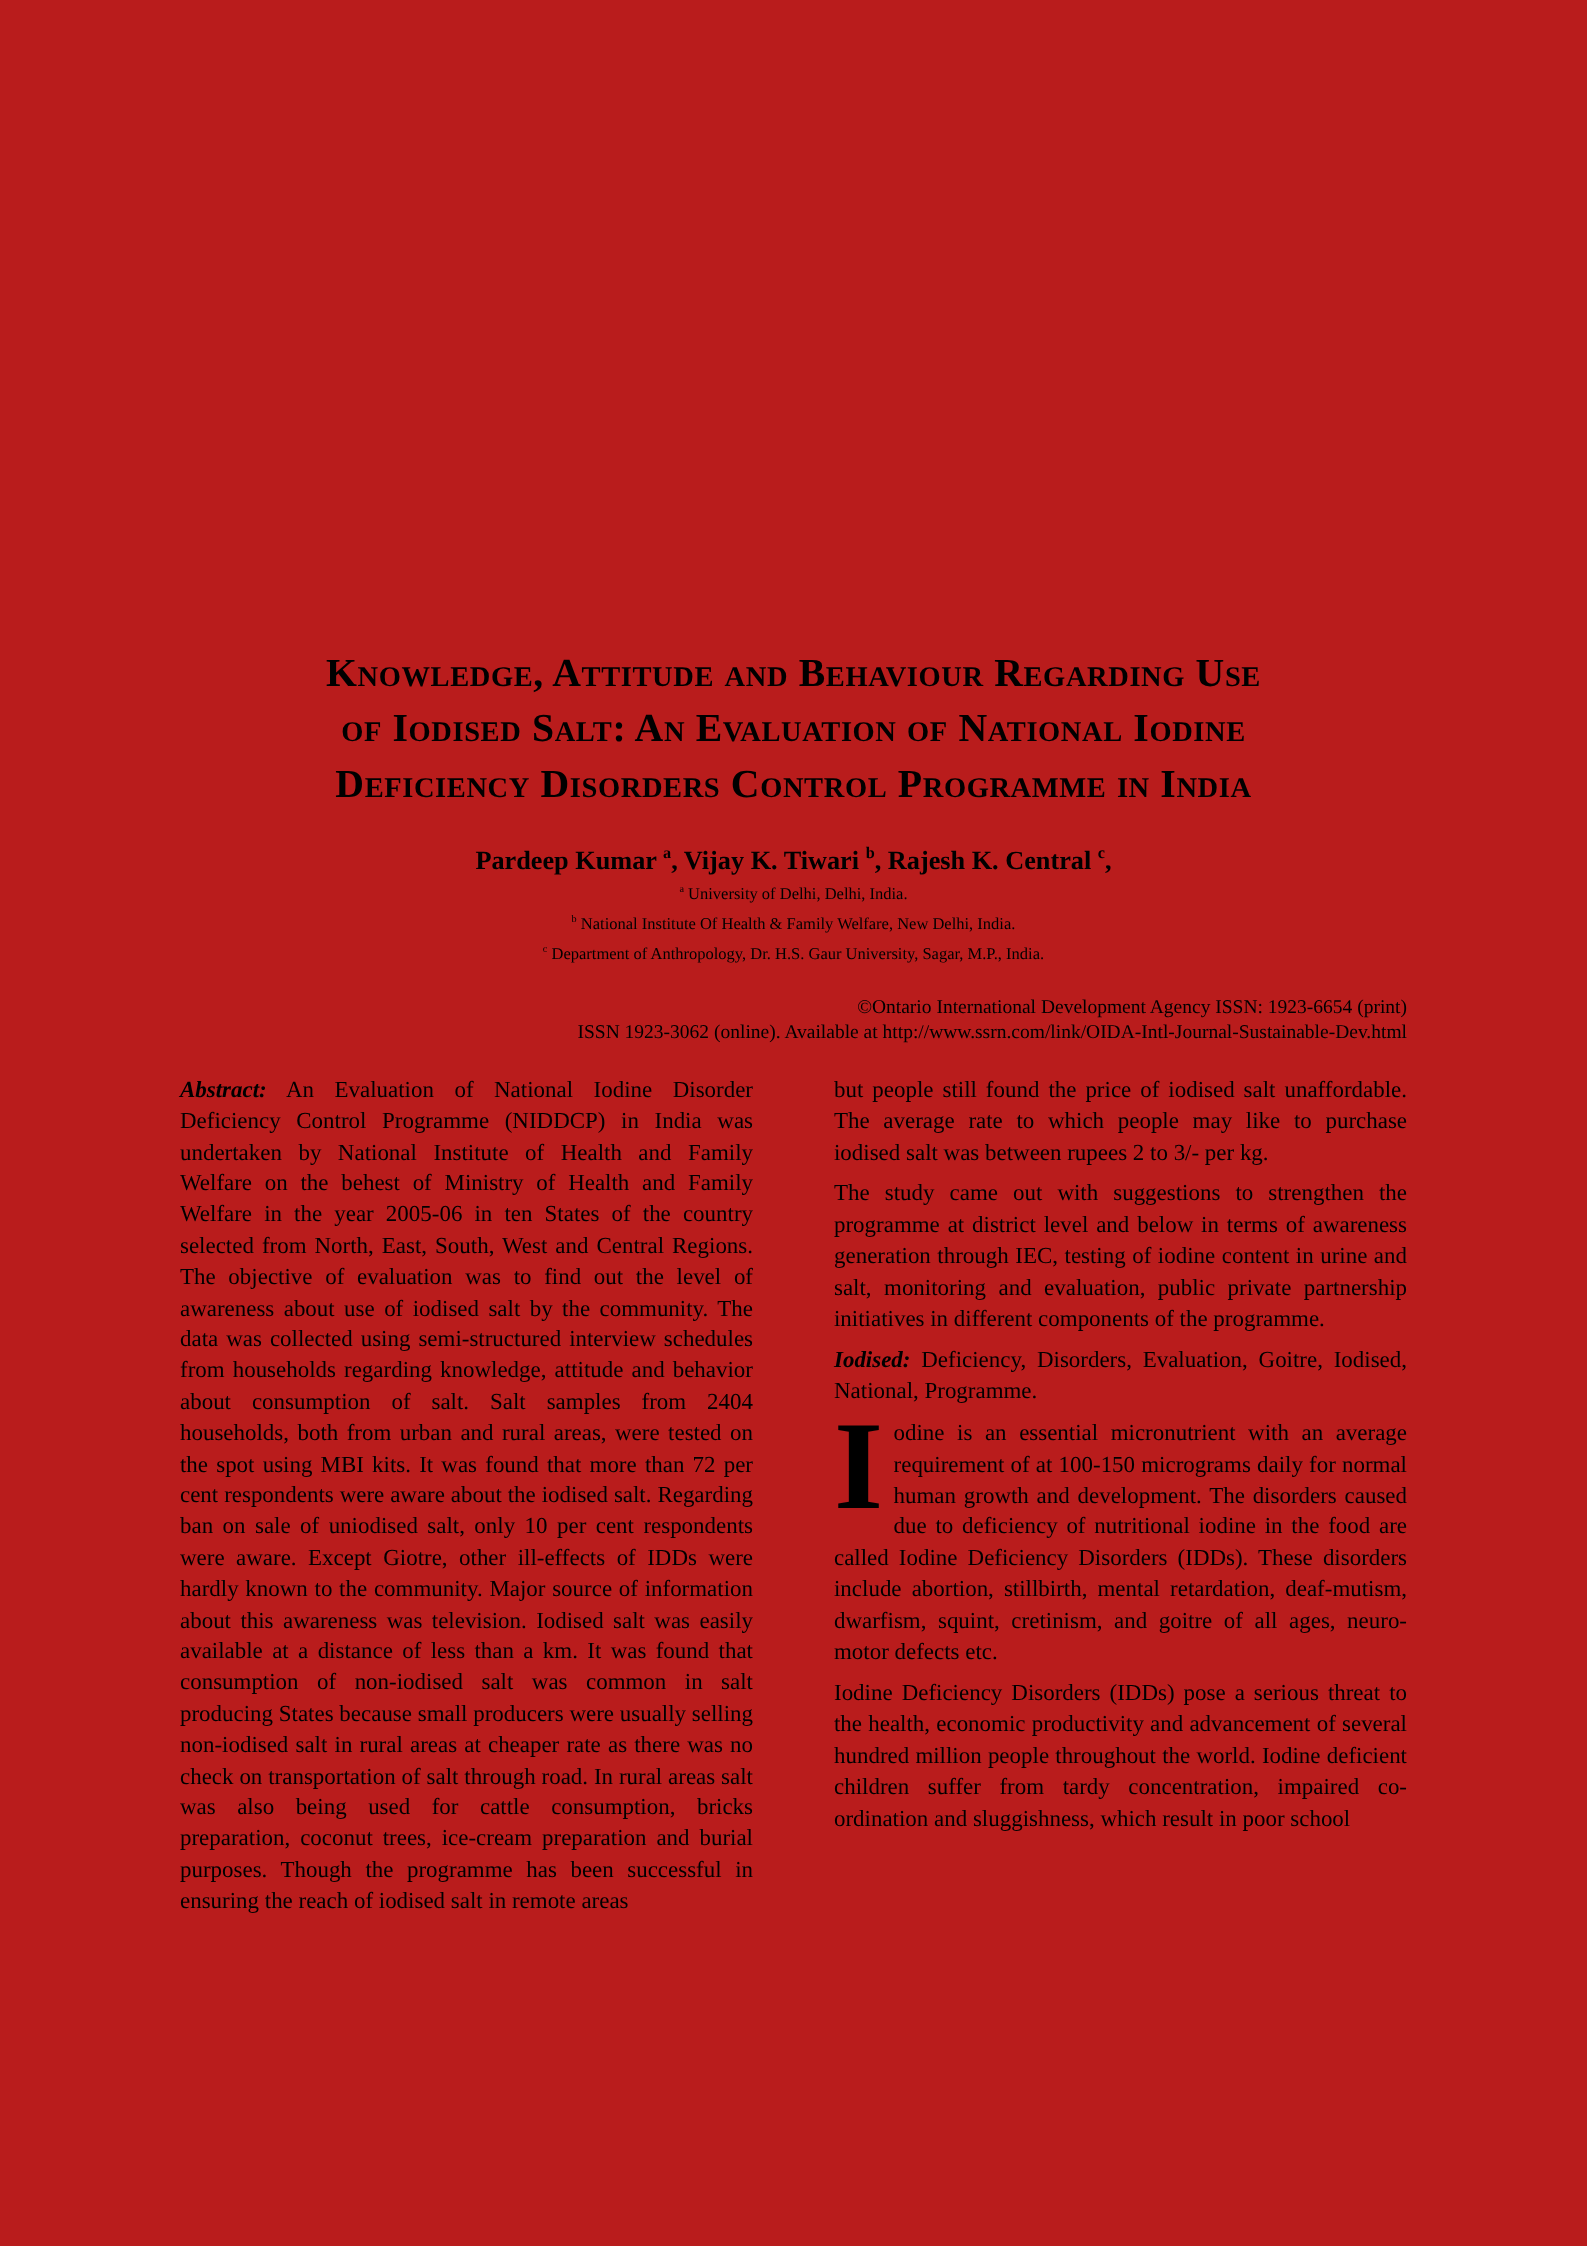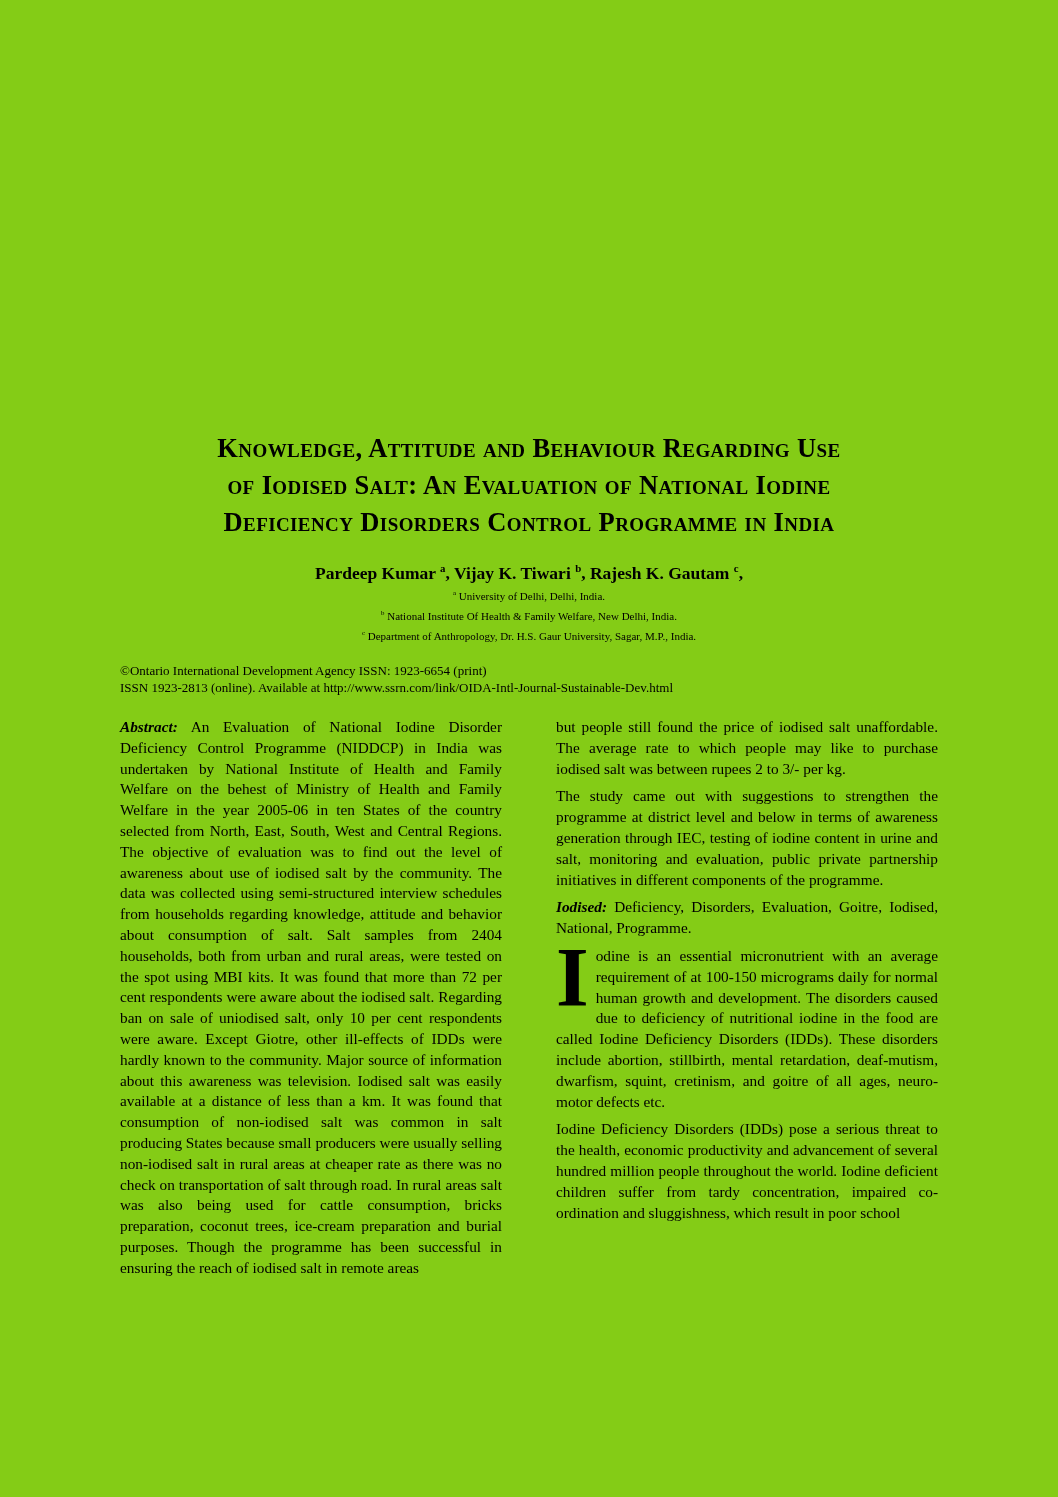--- a/index.html
+++ b/index.html
@@ -4,21 +4,21 @@
 <style>
   html, body {
     margin: 0;
     padding: 0;
     background: #ffffff;
   }
   .page {
     position: relative;
     width: 1058px;
     height: 1497px;
-    background: #84cc16;
+    background: #b91c1c;
     color: #000000;
     font-family: "Liberation Serif", serif;
     overflow: hidden;
   }
   .content {
     position: absolute;
     left: 120px;
     top: 430px;
     width: 818px;
   }
@@ -44,21 +44,21 @@
     line-height: 0;
   }
   .affils {
     text-align: center;
     font-size: 11px;
     line-height: 20px;
     margin-top: 1px;
   }
   .issn {
     margin-top: 16px;
-    text-align: left;
+    text-align: right;
     font-size: 13px;
     line-height: 17px;
     font-family: Liberation Serif, serif;
   }
   .cols {
     display: flex;
     justify-content: space-between;
     margin-top: 21px;
     font-size: 15.3px;
     line-height: 20.8px;
@@ -91,31 +91,31 @@
 
 <div class="page">
   <div class="content">
 
     <h1 class="title">
         <span class="tline">Knowledge, Attitude and Behaviour Regarding Use</span>
         <span class="tline">of Iodised Salt: An Evaluation of National Iodine</span>
         <span class="tline">Deficiency Disorders Control Programme in India</span>
       </h1>
 
-    <div class="authors"><span>Pardeep Kumar </span><sup>a</sup><span>, Vijay K. Tiwari </span><sup>b</sup><span>, Rajesh K. Gautam </span><sup>c</sup><span>,</span></div>
+    <div class="authors"><span>Pardeep Kumar </span><sup>a</sup><span>, Vijay K. Tiwari </span><sup>b</sup><span>, Rajesh K. Central </span><sup>c</sup><span>,</span></div>
 
     <div class="affils">
       <div><sup>a</sup><span> University of Delhi, Delhi, India.</span></div>
       <div><sup>b</sup><span> National Institute Of Health &amp; Family Welfare, New Delhi, India.</span></div>
       <div><sup>c</sup><span> Department of Anthropology, Dr. H.S. Gaur University, Sagar, M.P., India.</span></div>
     </div>
 
     <div class="issn">
       <div>©Ontario International Development Agency ISSN: 1923-6654 (print)</div>
-      <div>ISSN 1923-2813 (online). Available at http://www.ssrn.com/link/OIDA-Intl-Journal-Sustainable-Dev.html</div>
+      <div>ISSN 1923-3062 (online). Available at http://www.ssrn.com/link/OIDA-Intl-Journal-Sustainable-Dev.html</div>
     </div>
 
     <div class="cols">
 
       <div class="col">
         <p><span class="lead-label">Abstract:</span><span> An Evaluation of National Iodine Disorder Deficiency Control Programme (NIDDCP) in India was undertaken by National Institute of Health and Family Welfare on the behest of Ministry of Health and Family Welfare in the year 2005-06 in ten States of the country selected from North, East, South, West and Central Regions. The objective of evaluation was to find out the level of awareness about use of iodised salt by the community. The data was collected using semi-structured interview schedules from households regarding knowledge, attitude and behavior about consumption of salt. Salt samples from 2404 households, both from urban and rural areas, were tested on the spot using MBI kits. It was found that more than 72 per cent respondents were aware about the iodised salt. Regarding ban on sale of uniodised salt, only 10 per cent respondents were aware. Except Giotre, other ill-effects of IDDs were hardly known to the community. Major source of information about this awareness was television. Iodised salt was easily available at a distance of less than a km. It was found that consumption of non-iodised salt was common in salt producing States because small producers were usually selling non-iodised salt in rural areas at cheaper rate as there was no check on transportation of salt through road. In rural areas salt was also being used for cattle consumption, bricks preparation, coconut trees, ice-cream preparation and burial purposes. Though the programme has been successful in ensuring the reach of iodised salt in remote areas</span></p>
       </div>
 
       <div class="col">
         <p>but people still found the price of iodised salt unaffordable. The average rate to which people may like to purchase iodised salt was between rupees 2 to 3/- per kg.</p>

